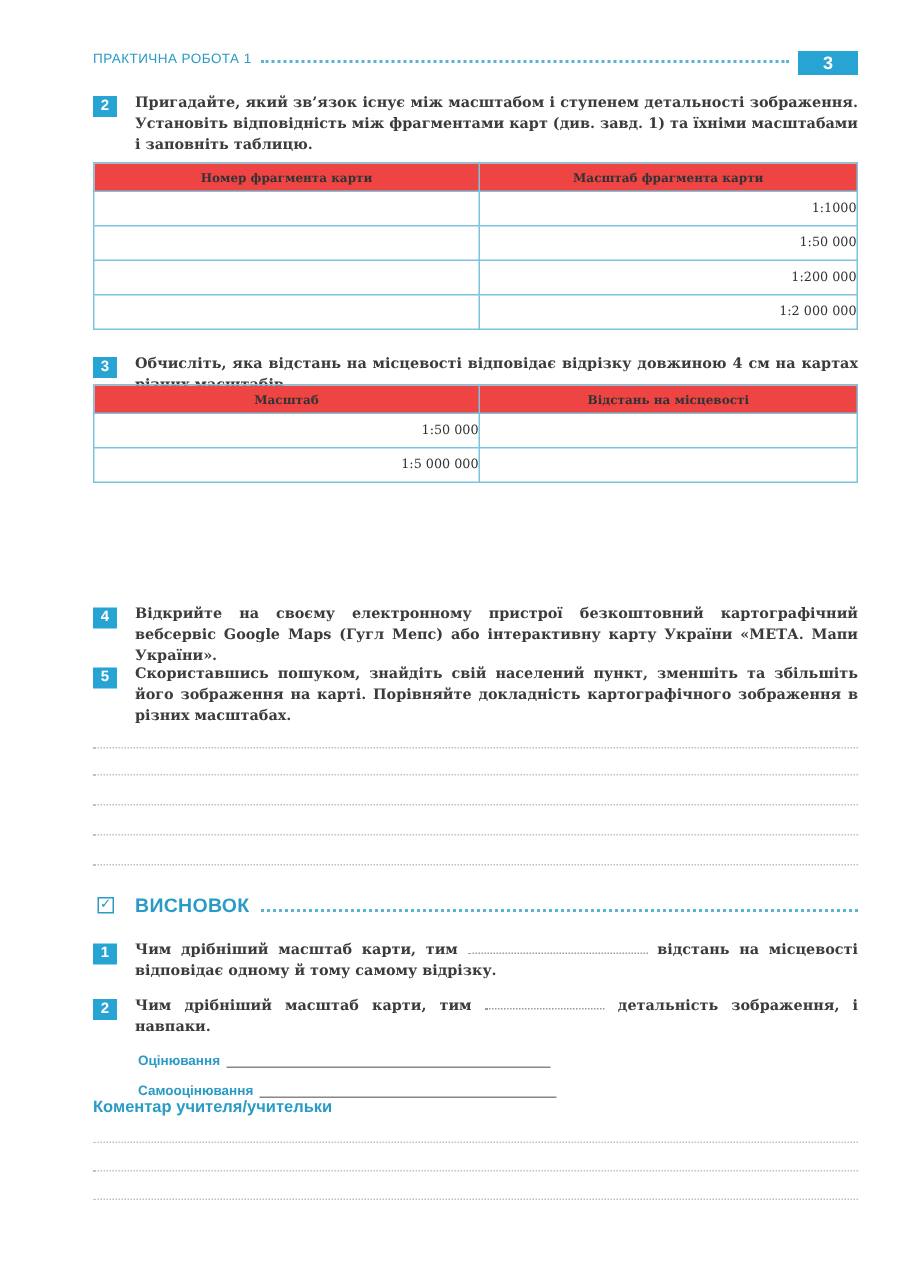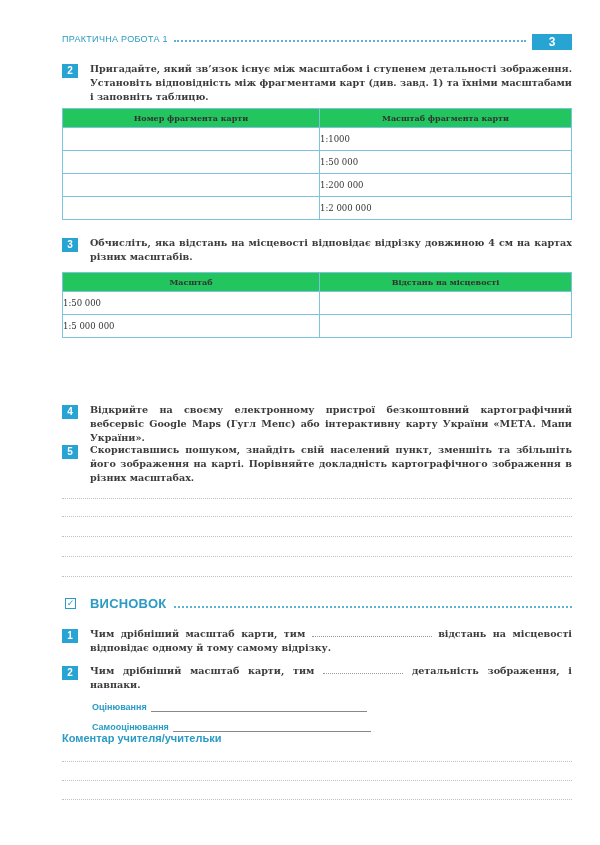--- a/index.html
+++ b/index.html
@@ -9,22 +9,22 @@
   .running-head { position: absolute; left: 62px; top: 34px; width: 510px; height: 16px; display: flex; }
   .running-title { font-family: "Liberation Sans", sans-serif; font-size: 9px; color: #2a9bc4; letter-spacing: 0.3px; white-space: nowrap; }
   .running-dots { flex: 1; border-bottom: 2px dotted #5bb4d4; margin: 0 6px; height: 8px; }
   .page-badge { background: #27a3d4; color: #fff; font-family: "Liberation Sans", sans-serif; font-weight: bold; font-size: 12px; width: 40px; height: 16px; text-align: center; line-height: 16px; }
 
   .task { position: absolute; left: 62px; width: 510px; display: flex; }
   .num { flex: 0 0 16px; height: 14px; background: #27a3d4; color: #fff; font-family: "Liberation Sans", sans-serif; font-weight: bold; font-size: 10px; text-align: center; line-height: 14px; margin-top: 2px; margin-right: 12px; }
   .task-text { font-size: 9.6px; line-height: 14px; text-align: justify; font-weight: bold; color: #3b3b3b; }
 
   table.tbl { position: absolute; left: 62px; width: 510px; border-collapse: collapse; font-size: 8.5px; }
-  table.tbl th { background: #22c55e; border: 1.5px solid #7cc3de; height: 19px; font-weight: bold; color: #333; font-size: 8px; }
-  table.tbl td { border: 1.5px solid #7cc3de; height: 23px; text-align: left; color: #333; }
+  table.tbl th { background: #ef4444; border: 1.5px solid #7cc3de; height: 19px; font-weight: bold; color: #333; font-size: 8px; }
+  table.tbl td { border: 1.5px solid #7cc3de; height: 23px; text-align: right; color: #333; }
   table.tbl th:first-child, table.tbl td:first-child { width: 50.5%; }
 
   .dotline { position: absolute; left: 62px; width: 510px; border-bottom: 1.5px dotted #b8c4ca; height: 1px; }
 
   .concl-head { position: absolute; left: 65px; top: 596px; width: 507px; display: flex; align-items: center; }
   .check-icon { width: 11px; height: 11px; border: 1.5px solid #2a9bc4; color: #2a9bc4; font-size: 9px; line-height: 8px; text-align: center; margin-right: 14px; font-family: "DejaVu Sans", sans-serif; }
   .concl-title { font-family: "Liberation Sans", sans-serif; font-weight: bold; font-size: 13px; color: #2a9bc4; letter-spacing: 0.2px; white-space: nowrap; }
   .concl-dots { flex: 1; border-bottom: 2px dotted #5bb4d4; margin-left: 8px; height: 8px; }
 
   .blank { display: inline-block; border-bottom: 1.5px dotted #999; height: 9px; vertical-align: baseline; }
@@ -71,21 +71,21 @@
         <td></td>
         <td>1:2 000 000</td>
       </tr>
   </tbody>
 </table>
 
 <div class="task" style="top:236px;">
   <span class="num">3</span>
   <p class="task-text">Обчисліть, яка відстань на місцевості відповідає відрізку довжиною 4 см на картах різних масштабів.</p>
 </div>
-<table class="tbl" style="top:272px;">
+<table class="tbl" style="top:256px;">
   <thead>
     <tr>
       <th>Масштаб</th>
       <th>Відстань на місцевості</th>
     </tr>
   </thead>
   <tbody>
     <tr>
         <td>1:50 000</td>
         <td></td>

